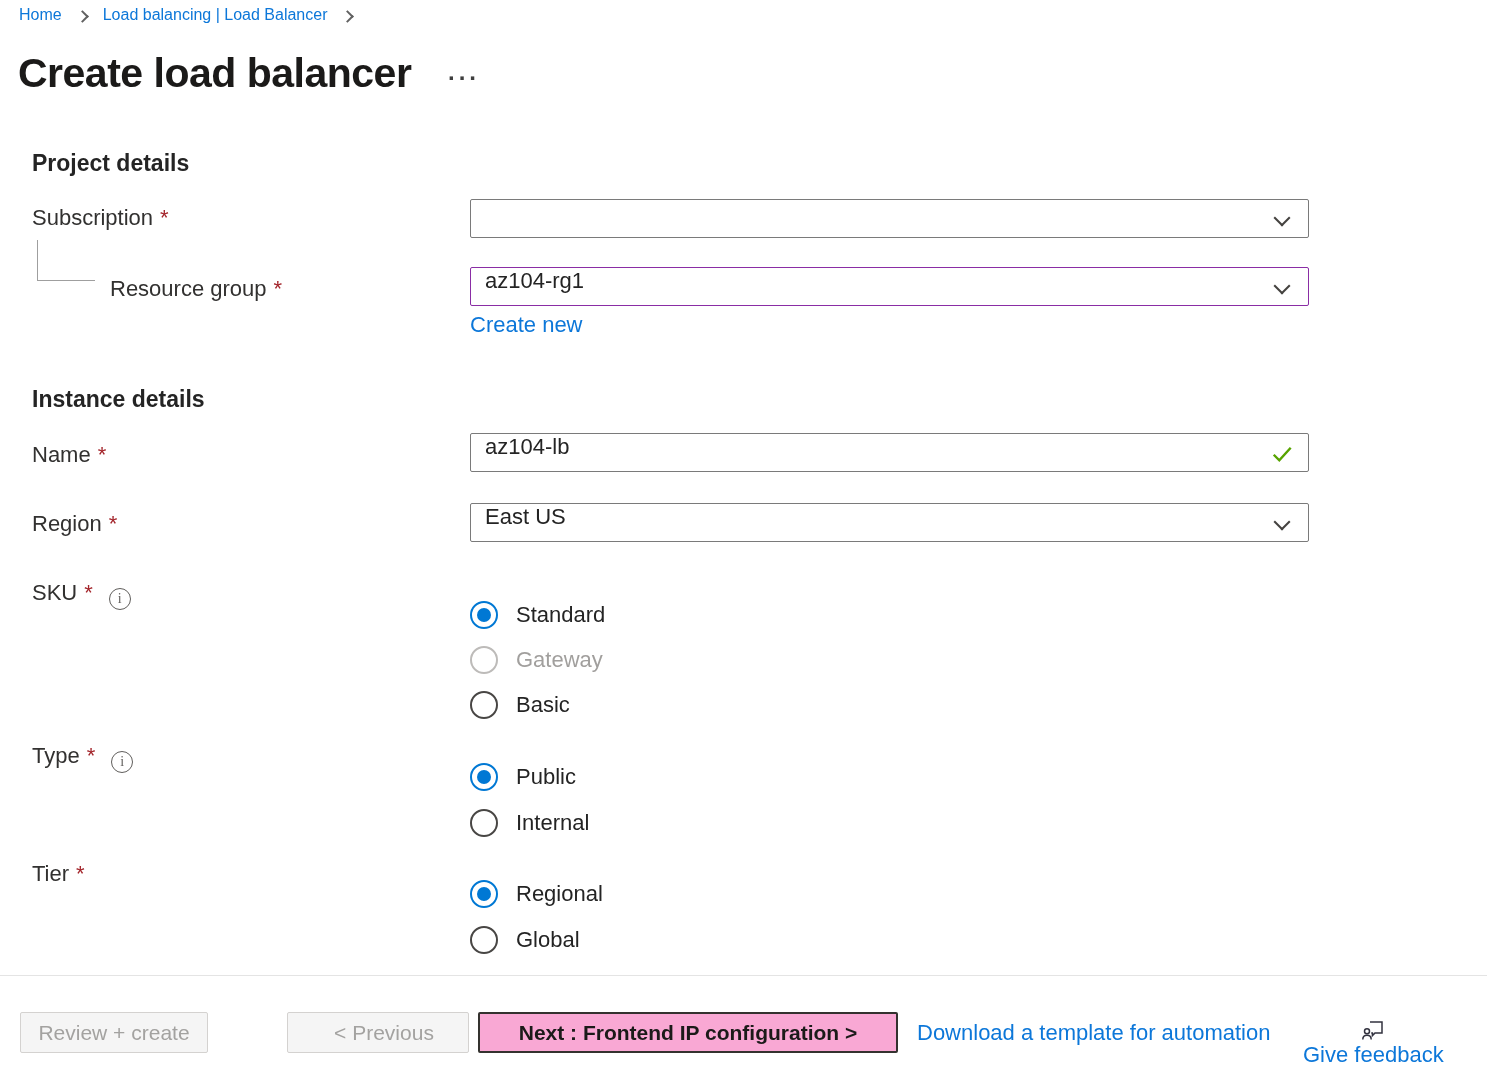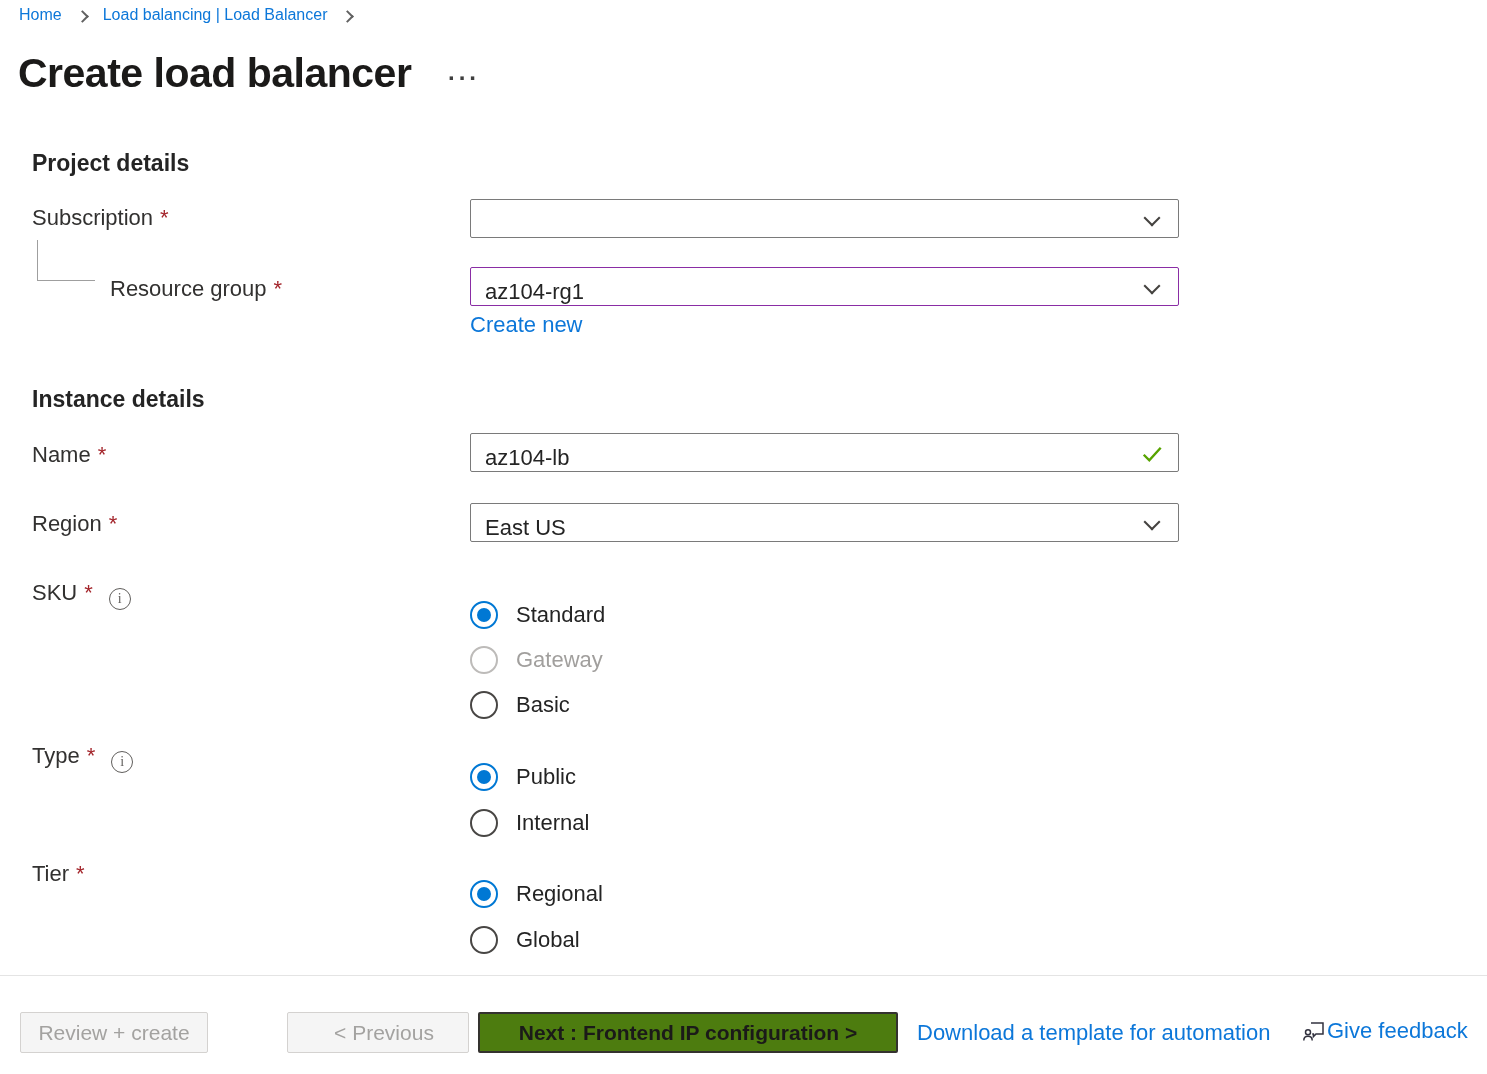--- a/index.html
+++ b/index.html
@@ -27,23 +27,23 @@
   
   .section-heading { position:absolute; left:32px; font-size:23px; font-weight:700; color:#242424; }
   .field-label { position:absolute; font-size:22px; color:#323130; white-space:nowrap; }
   .req { color:#a4262c; margin-left:7px; }
   .info-icon { display:inline-block; width:22px; height:22px; border:1.5px solid #605e5c; border-radius:50%;
     color:#605e5c; font-size:14px; line-height:19px; text-align:center; margin-left:16px;
     vertical-align:-3px; font-family:"Liberation Serif","DejaVu Serif",serif; }
   .info-icon::before { content:"i"; }
 
   
-  .field { position:absolute; left:470px; width:709px; height:39px;
+  .field { position:absolute; left:470px; width:839px; height:39px;
     border:1px solid #7a7a7a; border-radius:2px; background:#fff;
-    display:flex; align-items:flex-end; padding:0 44px 0 14px;
+    display:flex; align-items:flex-start; padding:0 44px 0 14px;
     font-size:22px; color:#242424; cursor:pointer; }
   .field.purple { border:1.5px solid #8a2da5; }
   .chev { position:absolute; right:20px; top:12px; width:12px; height:12px;
     border-right:2px solid #44423f; border-bottom:2px solid #44423f; transform:rotate(45deg); }
   .valid-check { position:absolute; right:14px; top:8px; }
   .link { font-size:22px; color:#0c77d9; text-decoration:none; cursor:pointer; white-space:nowrap; }
   .create-new { position:absolute; left:470px; top:312px; }
   .connector { position:absolute; left:37px; top:240px; width:58px; height:41px;
     border-left:1px solid #9f9f9f; border-bottom:1px solid #9f9f9f; }
 
@@ -58,23 +58,23 @@
   .radio-label.disabled { color:#a19f9d; }
 
   
   .footer-divider { position:absolute; left:0; top:975px; width:1487px; height:1px; background:#e4e4e4; }
   .btn { position:absolute; top:1012px; height:41px; border-radius:2px;
     display:flex; align-items:center; justify-content:center; font-size:21px;
     font-family:inherit; cursor:pointer; white-space:nowrap; }
   .btn.disabled { background:#f5f5f5; border:1px solid #d4d2d0; color:#a3a2a0; cursor:default; }
   .btn-review { left:20px; width:188px; }
   .btn-previous { left:287px; width:182px;padding-left:12px; }
-  .btn-next { left:478px; width:420px; background:#4d7c0f; border:2px solid #34322f; color:#1b1a19; font-weight:600; }
+  .btn-next { left:478px; width:420px; background:#f9a8d4; border:2px solid #34322f; color:#1b1a19; font-weight:600; }
   .footer-link-download { position:absolute; left:917px; top:1020px; }
-  .footer-feedback { position:absolute; left:1302px; top:1018px; display:flex; align-items:center; cursor:pointer; }
+  .footer-feedback { position:absolute; left:1302px; top:1018px; display:flex; align-items:center; cursor:pointer;flex-direction:column; }
   .footer-feedback .link { margin-left:1px; }
 </style>
 </head>
 <body>
 
 <div id="app">
 
   <nav class="breadcrumb">
     <a class="crumb-link">Home</a>
     <span class="crumb-chev"></span>

